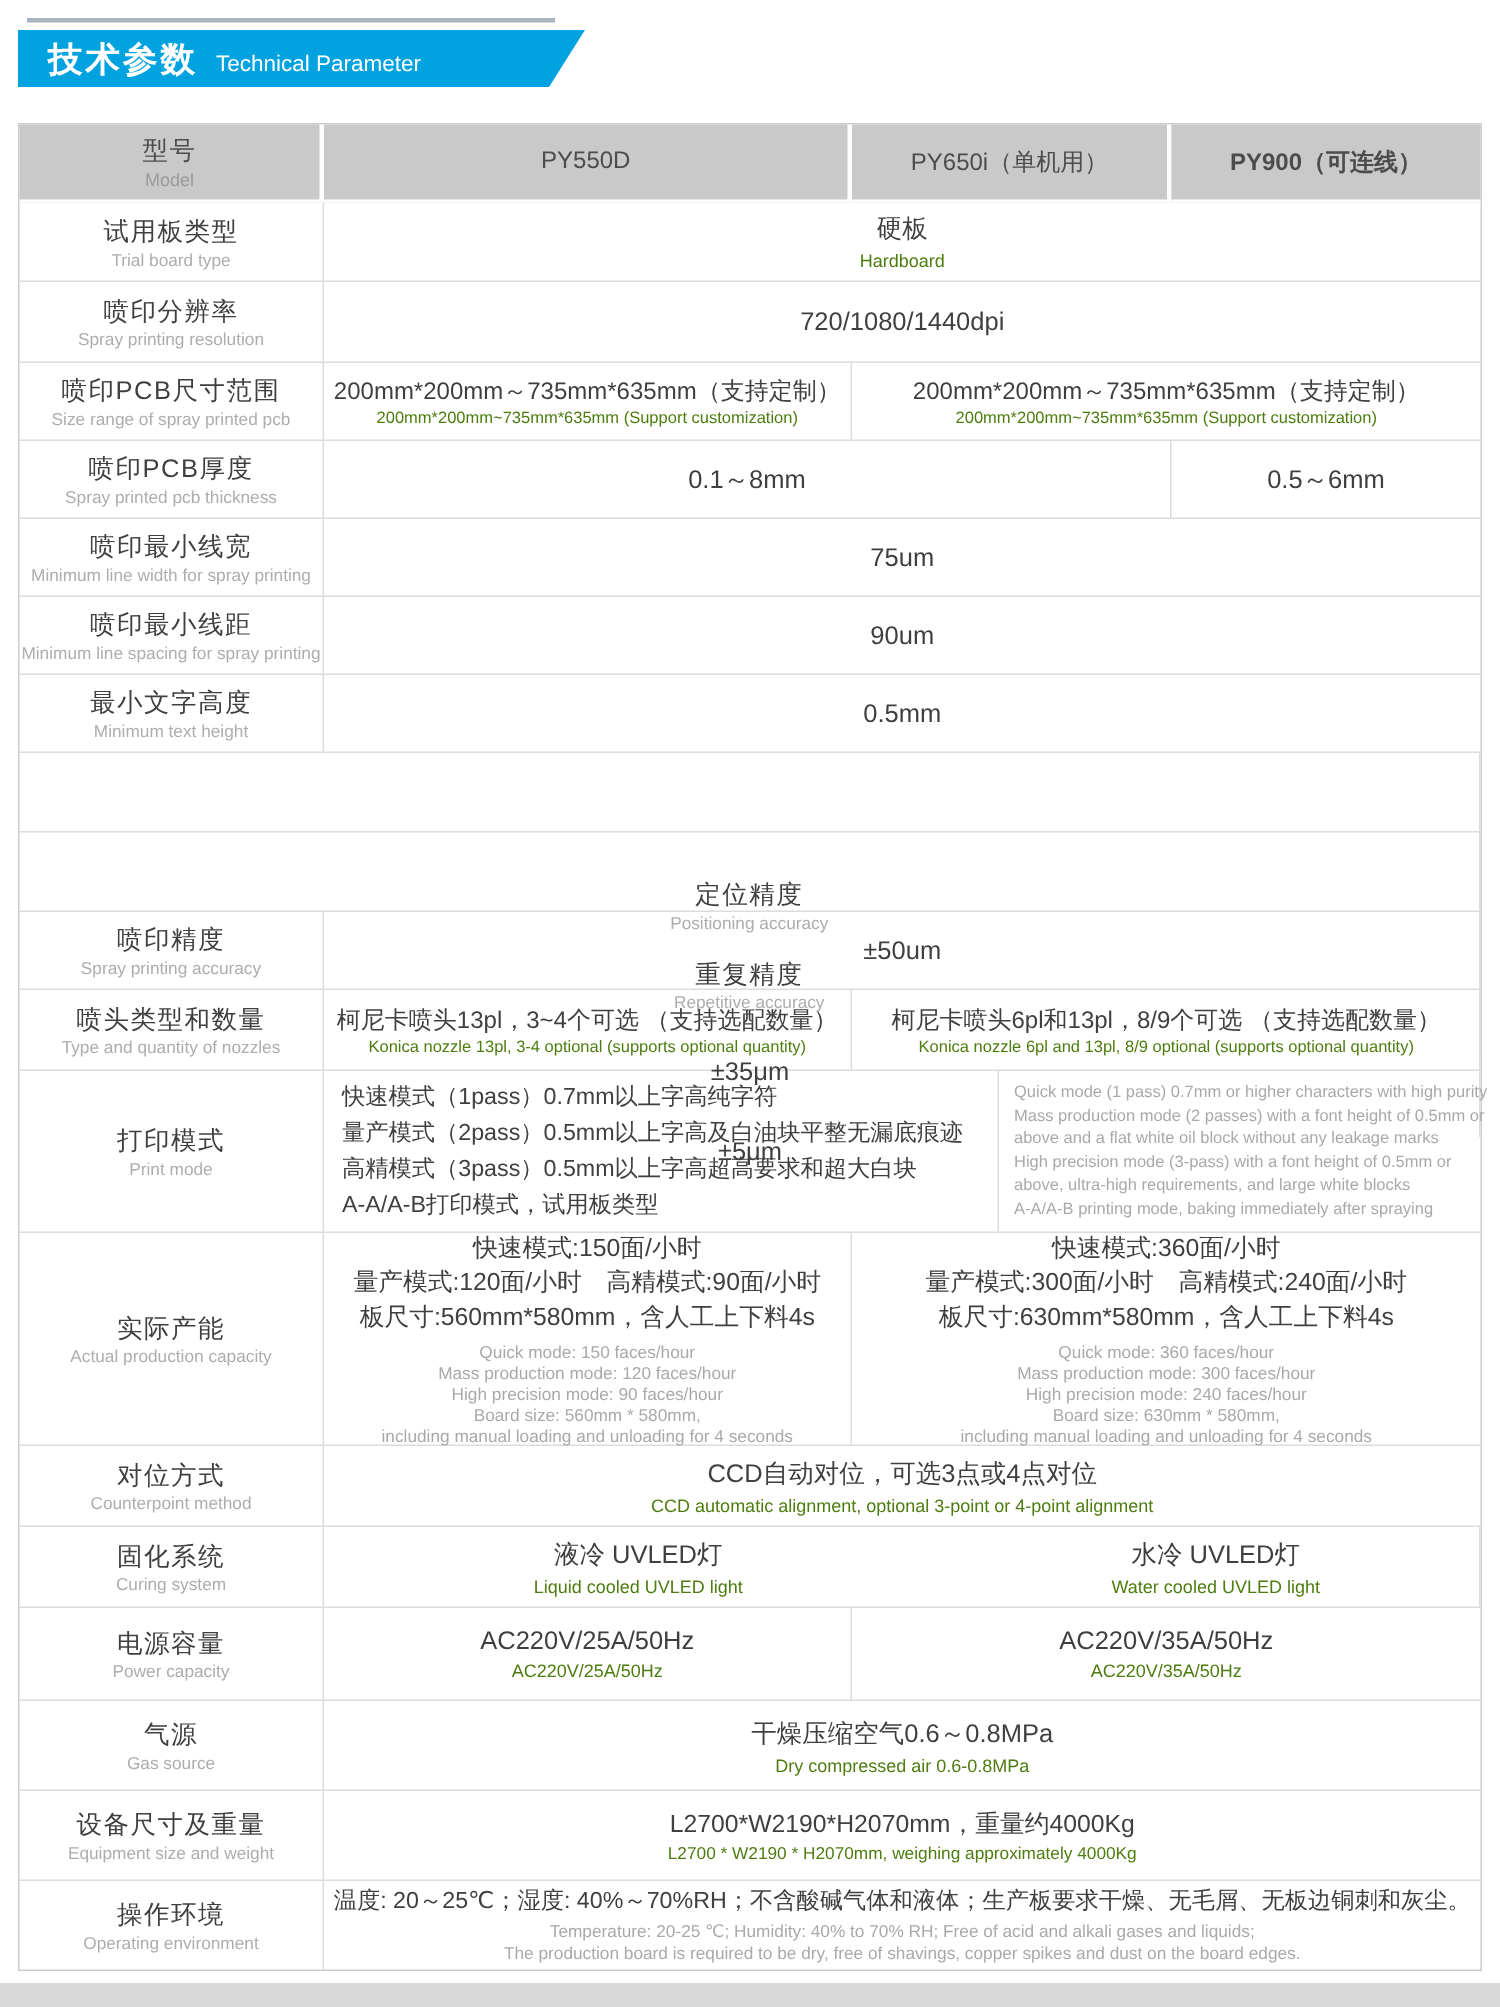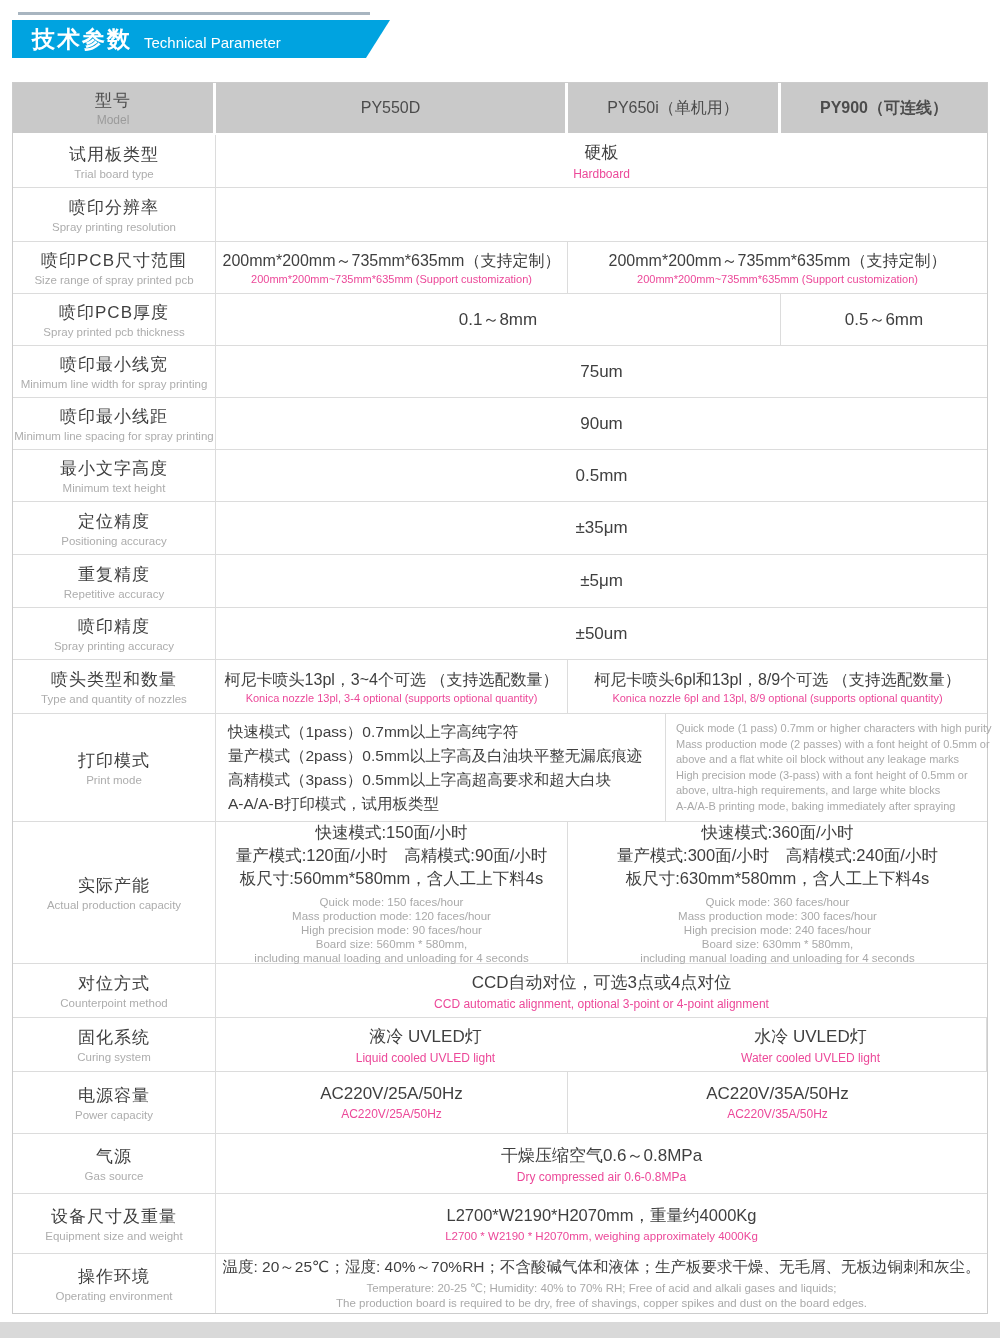--- a/index.html
+++ b/index.html
@@ -32,41 +32,41 @@
   .bdr{border-right:1px solid #dcdcdc;}
   .label-td{flex:0 0 203px;border-right:1px solid #dcdcdc;}
   .c2{flex:0 0 352px;}
   .c4{flex:1;}
   .span-all{flex:1;}
   .span-23{flex:0 0 565px;}
   .span-34{flex:1;}
   .pm-left{flex:0 0 450px;align-items:flex-start;text-align:left;padding:6px 4px 6px 12px;}
   .pm-right{flex:1;align-items:flex-start;text-align:left;padding:6px 4px 6px 10px;}
   
-  .h52{height:52px;} .h54{height:54px;} .h53{height:53px;}
+  .h52{height:52px;} .h54{height:54px;} .h53{height:53px;flex-direction:column;}
   .h62{height:62px;} .h60{height:60px;}
   .hpm{height:108px;} .hprod{height:142px;}
   
   .thead{display:flex;width:100%;}
   .th{
     background:#c9c9c9;box-sizing:border-box;display:flex;flex-direction:column;
     justify-content:center;align-items:center;height:52px;
     border-right:3px solid #ffffff;border-bottom:2px solid #ffffff;
   }
   .th:last-child{border-right:none;font-weight:bold;}
   .th-label{flex:0 0 203px;}
   .th-c2{flex:0 0 352px;} .th-c3{flex:0 0 213px;align-items:center;} .th-c4{flex:1;}
   .th-cn{font-size:17px;color:#4c4c4c;letter-spacing:1px;}
   .th-en{font-size:12px;color:#9b9b9b;margin-top:1px;}
   .th-model{font-size:16px;color:#4c4c4c;}
   
   .label-cn{font-size:17px;color:#3f3f3f;letter-spacing:1px;white-space:nowrap;}
   .label-en{font-size:11.5px;color:#adadad;margin-top:2px;white-space:nowrap;}
   .cn{font-size:17px;color:#3f3f3f;white-space:nowrap;}
-  .en{font-size:12px;color:#ec4899;margin-top:3px;white-space:nowrap;}
+  .en{font-size:12px;color:#4d7c0f;margin-top:3px;white-space:nowrap;}
   .pm-cn{font-size:15.5px;color:#3f3f3f;line-height:24px;white-space:nowrap;}
   .pm-en{font-size:11px;color:#a9a9a9;line-height:15.5px;white-space:nowrap;}
   .prod-cn{font-size:16.5px;color:#3f3f3f;line-height:23px;white-space:nowrap;}
   .prod-en{font-size:11.5px;color:#a9a9a9;line-height:14px;white-space:nowrap;}
   .prod-en-first{margin-top:5px;}
   .env-cn{font-size:15.5px;color:#3f3f3f;white-space:nowrap;}
   .env-en{font-size:11.5px;color:#a9a9a9;line-height:15px;white-space:nowrap;}
   .env-en-first{margin-top:3px;}
   
   .footer-strip{position:absolute;left:0;top:1322px;width:1000px;height:16px;background:#d9d9d9;}
@@ -109,20 +109,23 @@
       <div class="cn">硬板</div>
       <div class="en">Hardboard</div>
     </div>
   </div>
 
   <div class="tr h54">
     <div class="td label-td">
       <div class="label-cn">喷印分辨率</div>
       <div class="label-en">Spray printing resolution</div>
     </div>
+    <div class="td span-all">
+      <div class="cn">720/1080/1440dpi</div>
+    </div>
   </div>
 
   <div class="tr h52">
     <div class="td label-td">
       <div class="label-cn">喷印PCB尺寸范围</div>
       <div class="label-en">Size range of spray printed pcb</div>
     </div>
     <div class="td c2 bdr">
       <div class="cn" style="font-size:16px;">200mm*200mm～735mm*635mm（支持定制）</div>
       <div class="en" style="font-size:11px;margin-top:1px;">200mm*200mm~735mm*635mm (Support customization)</div>

